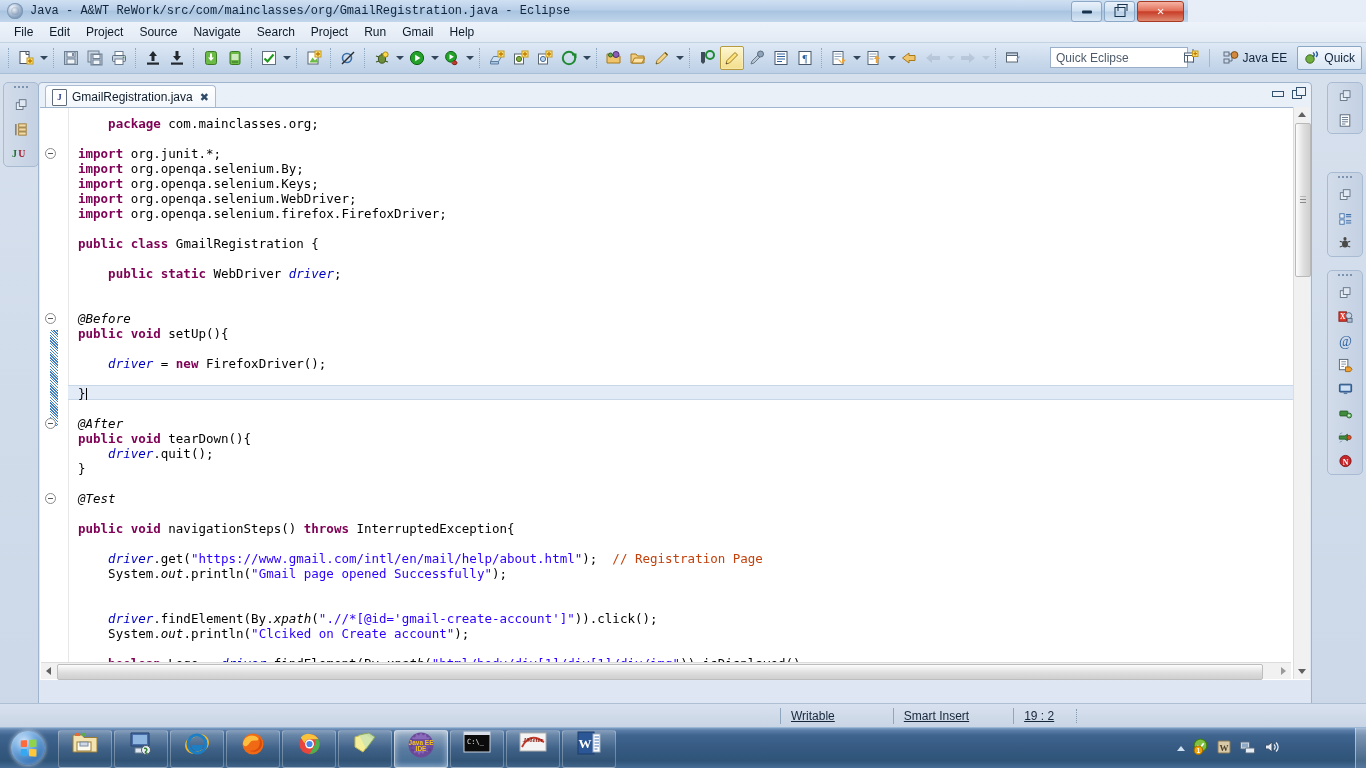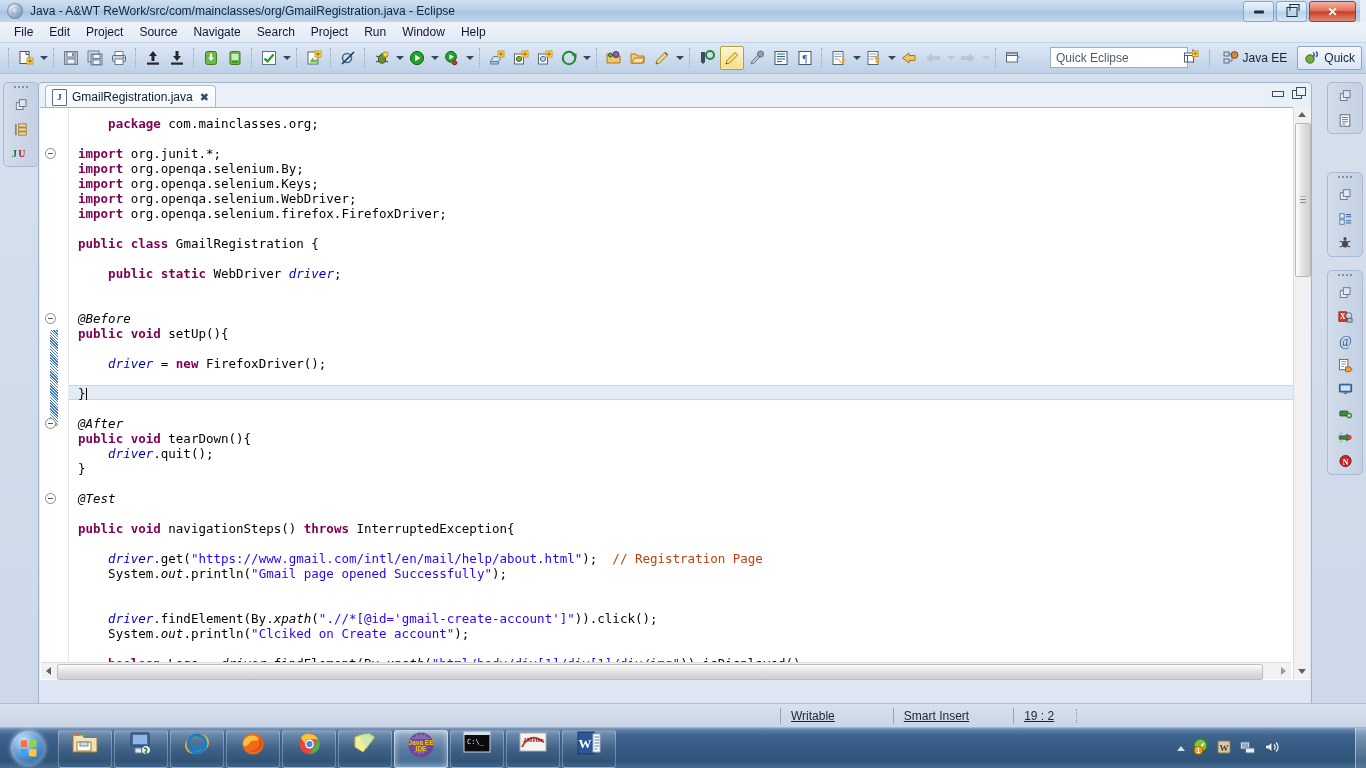--- a/index.html
+++ b/index.html
@@ -11,23 +11,24 @@
     -webkit-font-smoothing:antialiased;
   }
   .app{position:absolute;left:0;top:0;width:1366px;height:768px;}
 
   
   .win-frame{
     position:absolute;left:0;top:0;width:1366px;height:728px;
     background:linear-gradient(to bottom,#e8eef7 0%,#dbe4f0 40%,#cfdaea 100%);
   }
   .titlebar{
-    position:absolute;left:0;top:0;width:1360px;height:22px;
+    position:absolute;left:0;top:0;width:1188px;height:22px;
     background:linear-gradient(to bottom,#cfe0f2 0%,#b9cfe8 45%,#a8c3e0 50%,#c2d6ec 100%);
     border-bottom:1px solid #97b4d4;
+    font-family:Liberation Mono, monospace;
   }
   .title-icon{
     position:absolute;left:7px;top:3px;width:16px;height:16px;
     border-radius:50%;
     background:radial-gradient(circle at 35% 30%,#f0f4fa,#8fa8c4 60%,#5d7a9c);
     box-shadow:inset 0 0 0 1px #7e99b8;
   }
   .title-icon:after{
     content:"";position:absolute;left:4px;top:4px;width:8px;height:8px;border-radius:50%;
     background:radial-gradient(circle at 40% 35%,#dfe8f3,#5c7characters);
@@ -333,21 +334,21 @@
 
     <div class="menubar">
       <div class="menu-item">File</div>
       <div class="menu-item">Edit</div>
       <div class="menu-item">Project</div>
       <div class="menu-item">Source</div>
       <div class="menu-item">Navigate</div>
       <div class="menu-item">Search</div>
       <div class="menu-item">Project</div>
       <div class="menu-item">Run</div>
-      <div class="menu-item">Window</div>
+      <div class="menu-item">Gmail</div>
       <div class="menu-item">Help</div>
     </div>
 
     <div class="toolbar">
       <div class="tb-sep"></div>
 
       <div class="tb-btn">
         <svg class="ico" viewBox="0 0 16 16">
             <rect x="2" y="1.5" width="9" height="12" fill="#fff" stroke="#4a5663"></rect>
             <path d="M8 1.5v3h3" fill="#dce6f2" stroke="#4a5663"></path>

